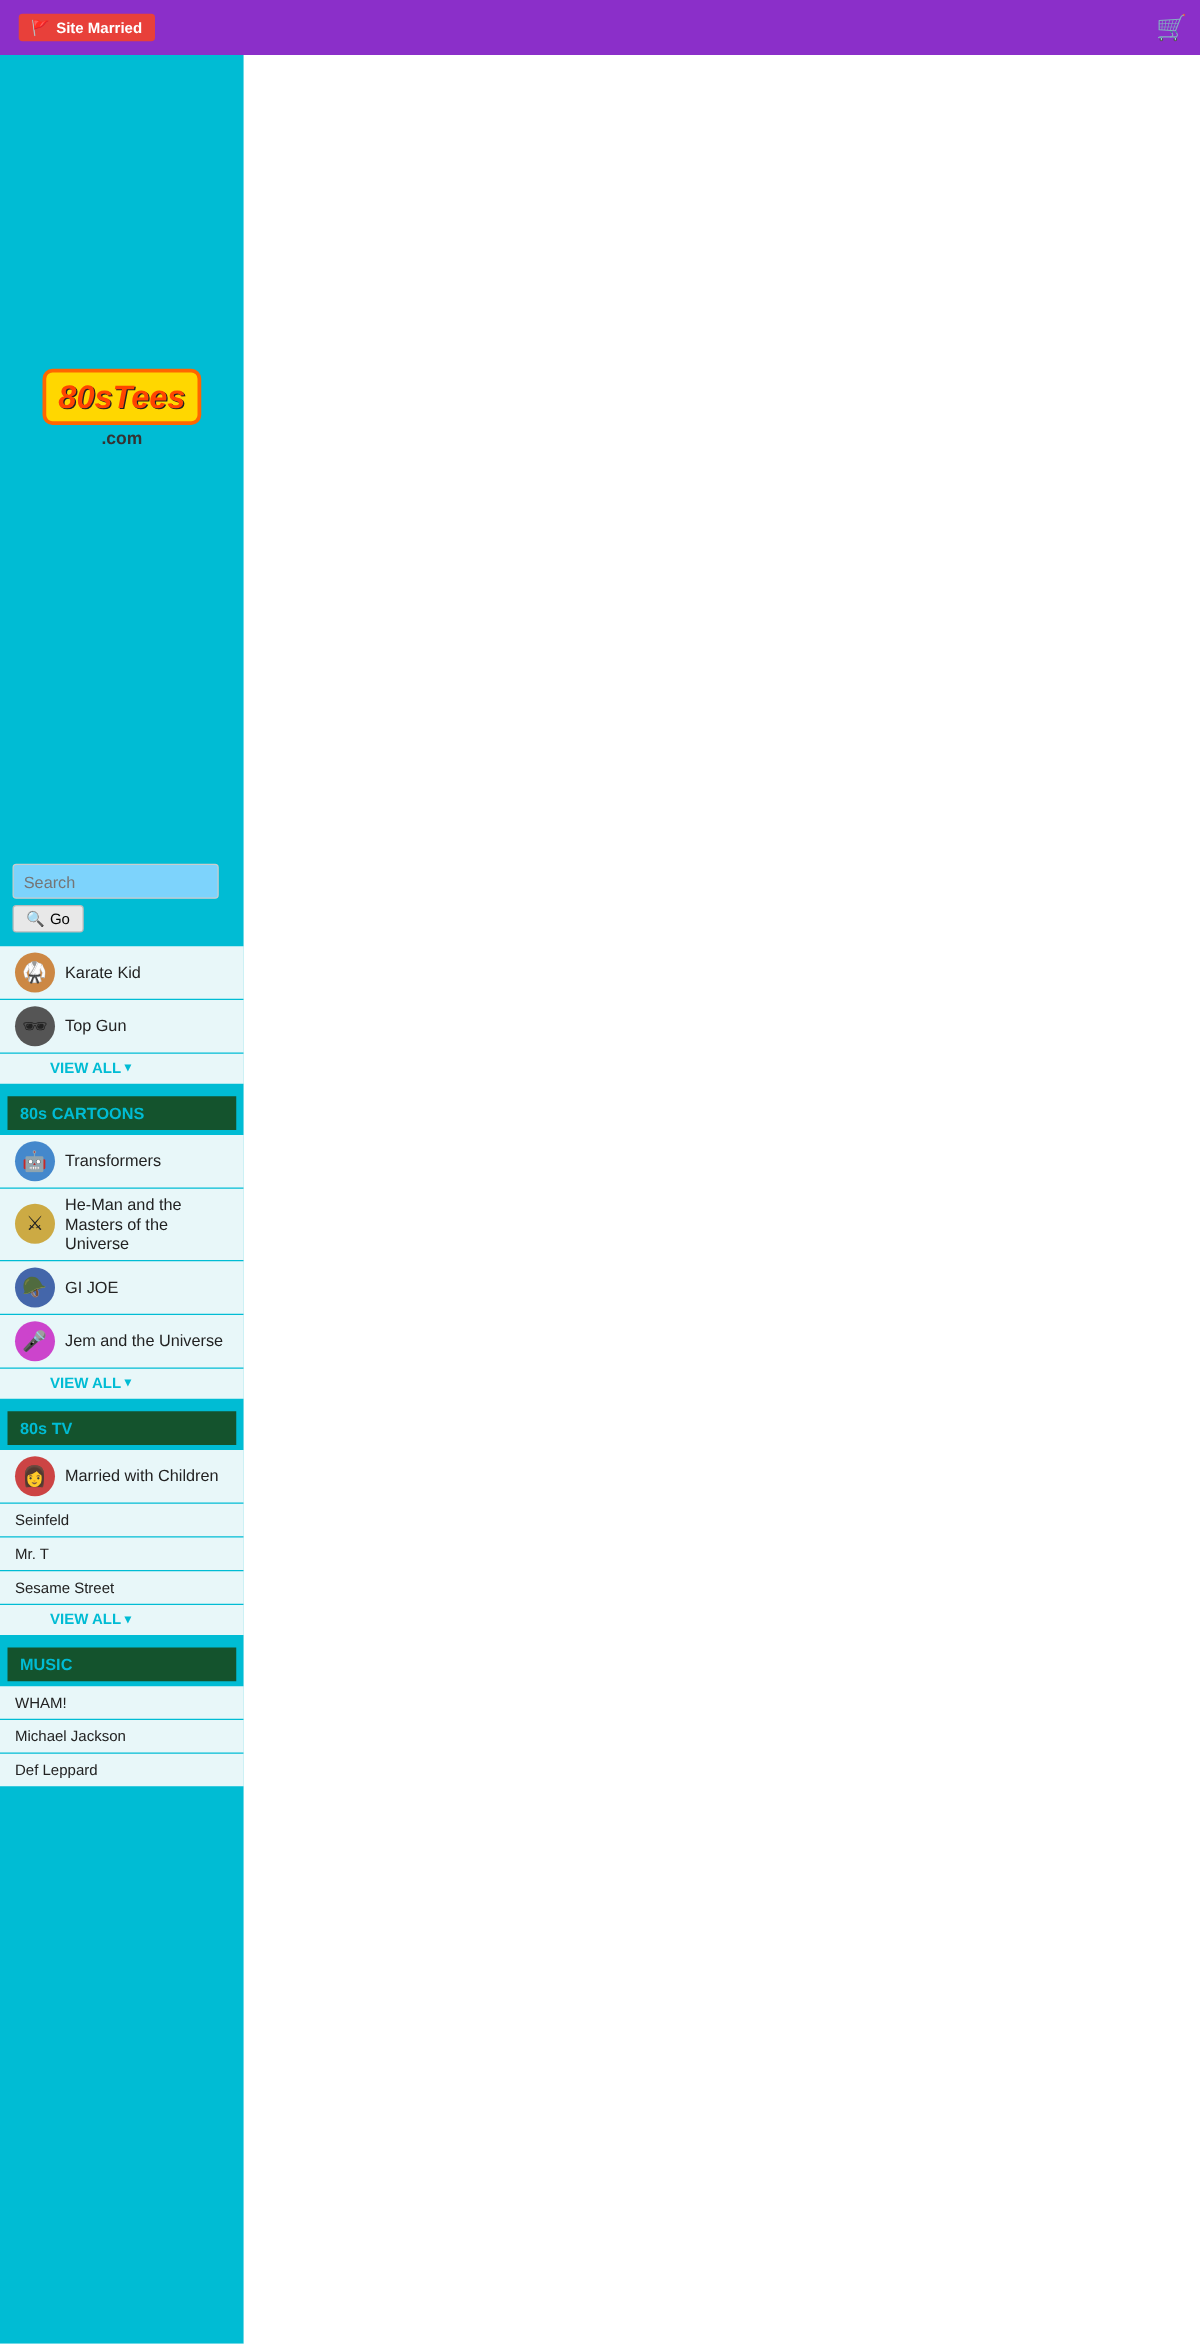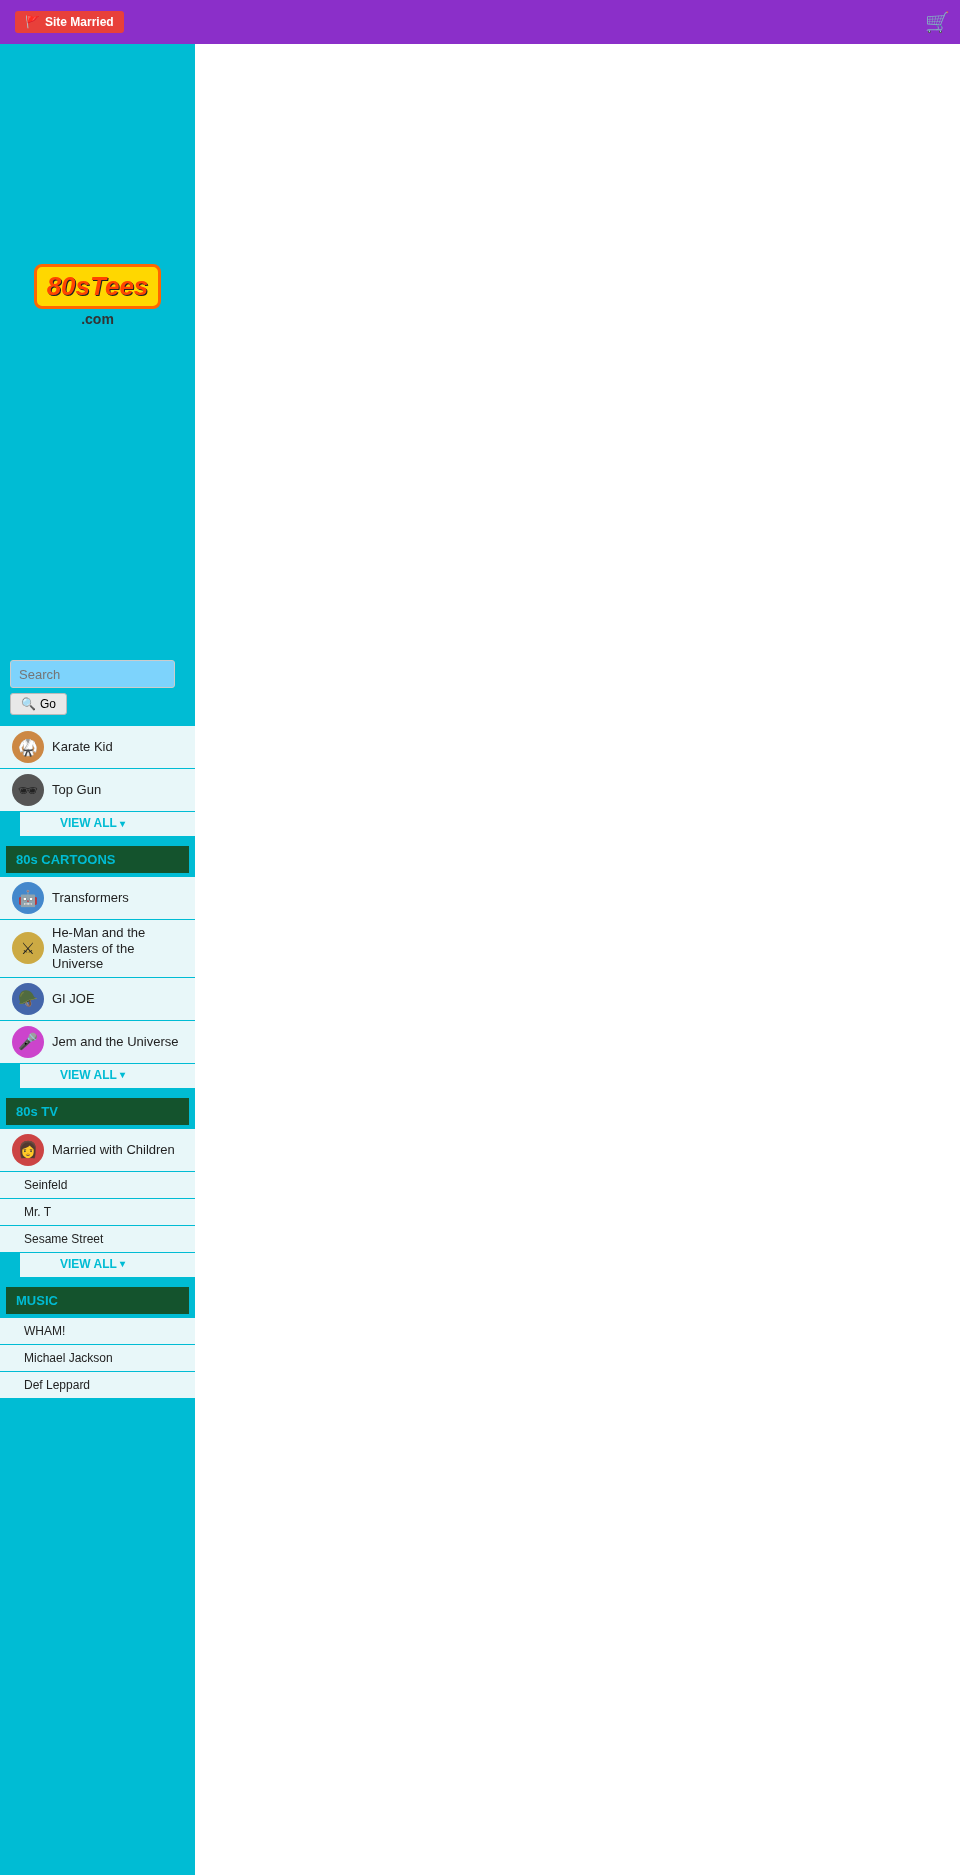--- a/index.html
+++ b/index.html
@@ -62,20 +62,21 @@
       min-height: 1875px;
       background: #00BCD4;
     }
 
     
     .logo-area {
       padding: 260px 0 20px;
       display: flex;
       justify-content: center;
       align-items: center;
+      margin-top: 31px;
     }
     .logo-box {
       background: #00BCD4;
       width: 150px;
       height: 70px;
       display: flex;
       align-items: center;
       justify-content: center;
       position: relative;
     }
@@ -152,27 +153,26 @@
     .view-all-link {
       padding: 4px 12px 6px 40px;
       font-size: 12px;
       color: #00BCD4;
       font-weight: bold;
       cursor: pointer;
       display: flex;
       align-items: center;
       gap: 3px;
       background: #e8f7f9;
-      margin-left: 20px;
     }
     .chevron-down {
       font-size: 10px;
     }
     .nav-item-no-icon {
-      padding: 6px 24px;
+      padding: 6px 12px;
       font-size: 12px;
       color: #222;
       background: #e8f7f9;
       cursor: pointer;
       margin: 1px 0;
     }
 
     
     .main-content {
       position: absolute;

